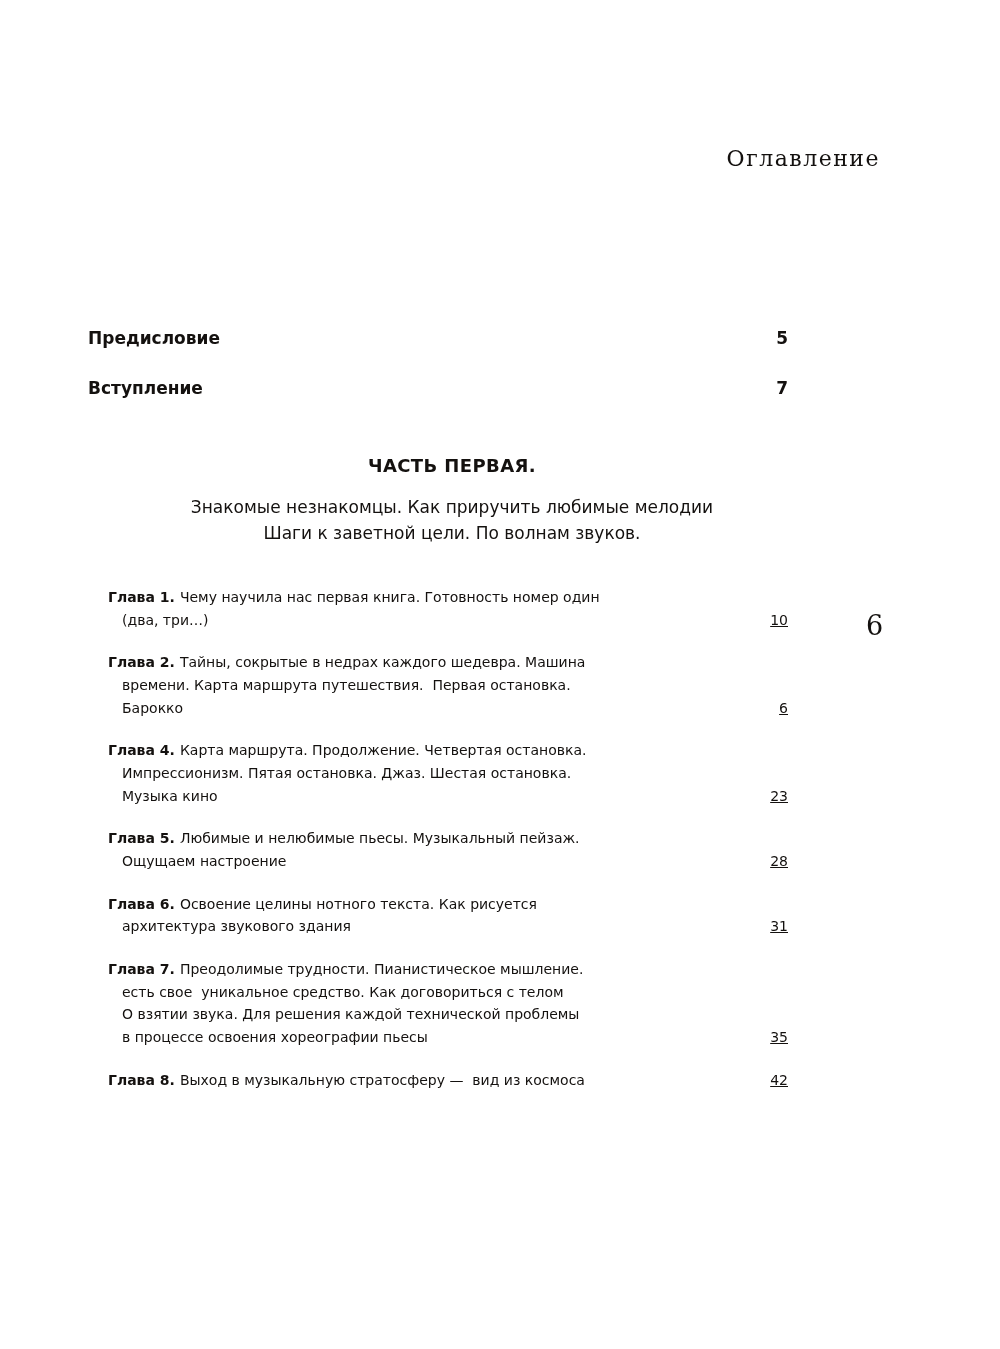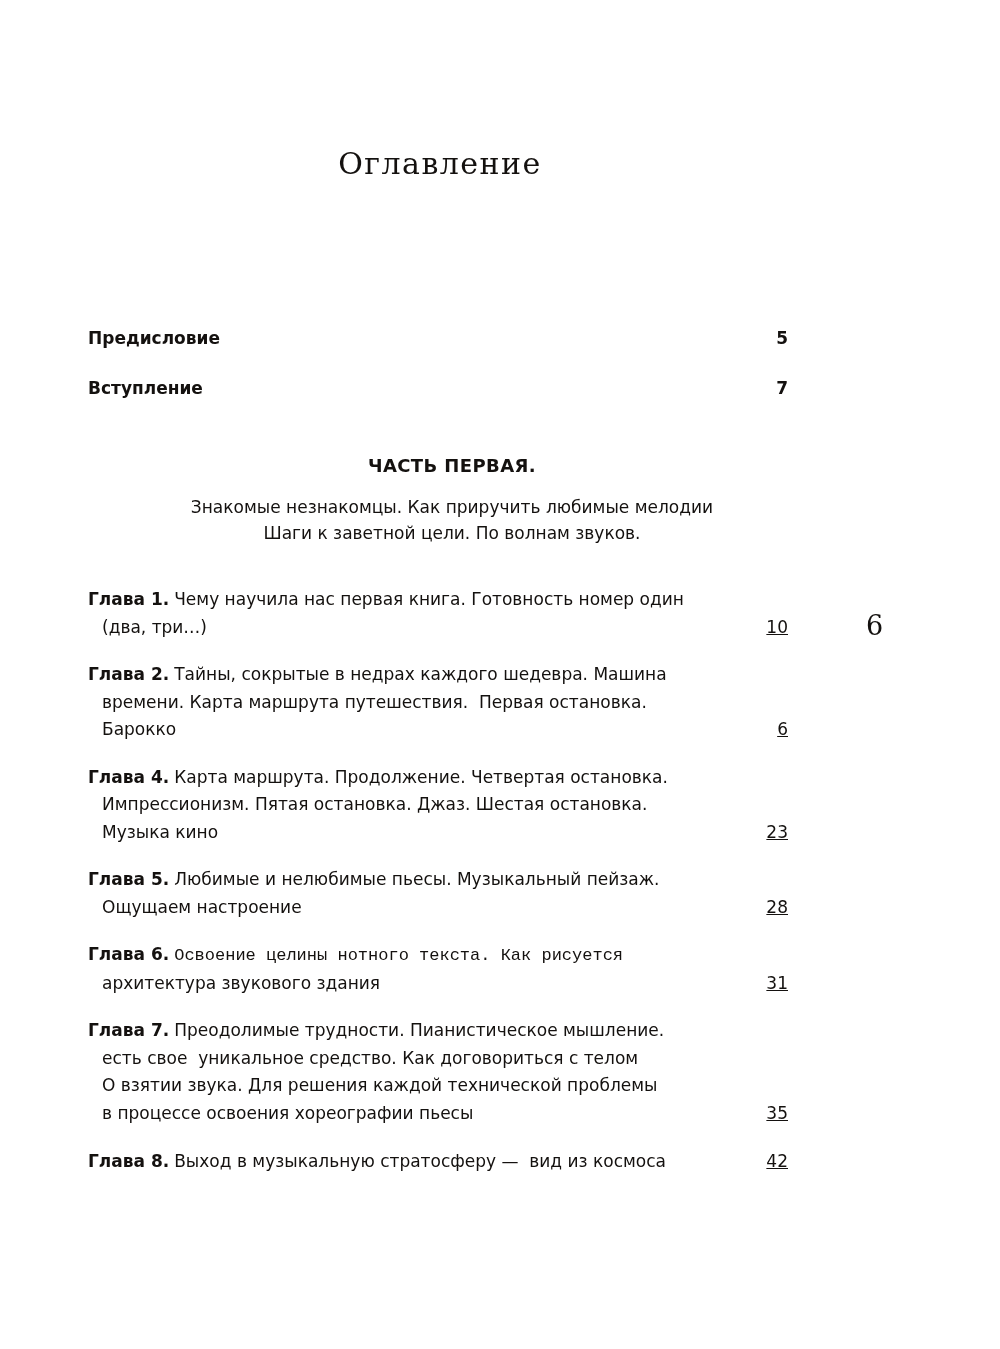--- a/index.html
+++ b/index.html
@@ -17,23 +17,23 @@
   }
   .page {
     position: absolute;
     inset: 0;
   }
   .title {
     position: absolute;
     top: 146px;
     left: 0;
     width: 880px;
-    text-align: center;
+    text-align: right;
     font-family: "DejaVu Serif", serif;
-    font-size: 30px;
+    font-size: 22px;
     font-weight: 400;
     letter-spacing: 1.5px;
     color: #14110f;
   }
   .front-matter {
     position: absolute;
     top: 328px;
     left: 88px;
     width: 700px;
   }
@@ -94,22 +94,23 @@
     top: 586px;
     left: 88px;
     width: 700px;
   }
   .chapter {
     margin-bottom: 20px;
   }
   .chap-line {
     display: flex;
     align-items: center;
-    font-size: 17px;
+    font-size: 14px;
     line-height: 1.62;
+    margin-left: 20px;
   }
   .chap-text {
     white-space: pre-wrap;
   }
   .chap-text b {
     font-weight: bold;
   }
   .indent {
     padding-left: 14px;
   }
@@ -213,21 +214,21 @@
           <span class="chap-page"></span>
         </div>
         <div class="chap-line">
           <span class="chap-text indent">Ощущаем настроение</span>
           <span class="leader"></span>
           <span class="chap-page">28</span>
         </div>
       </div>
       <div class="chapter">
         <div class="chap-line">
-          <span class="chap-text"><b>Глава 6.</b><span style="margin-left: 5px; font-family: Liberation Mono, monospace;">Освоение целины нотного текста. Как рисуется</span></span>
+          <span class="chap-text"><b>Глава 6.</b><span style="margin-left: 5px;">Освоение целины нотного текста. Как рисуется</span></span>
           <span class="nolead"></span>
           <span class="chap-page"></span>
         </div>
         <div class="chap-line">
           <span class="chap-text indent">архитектура звукового здания</span>
           <span class="leader"></span>
           <span class="chap-page">31</span>
         </div>
       </div>
       <div class="chapter">

